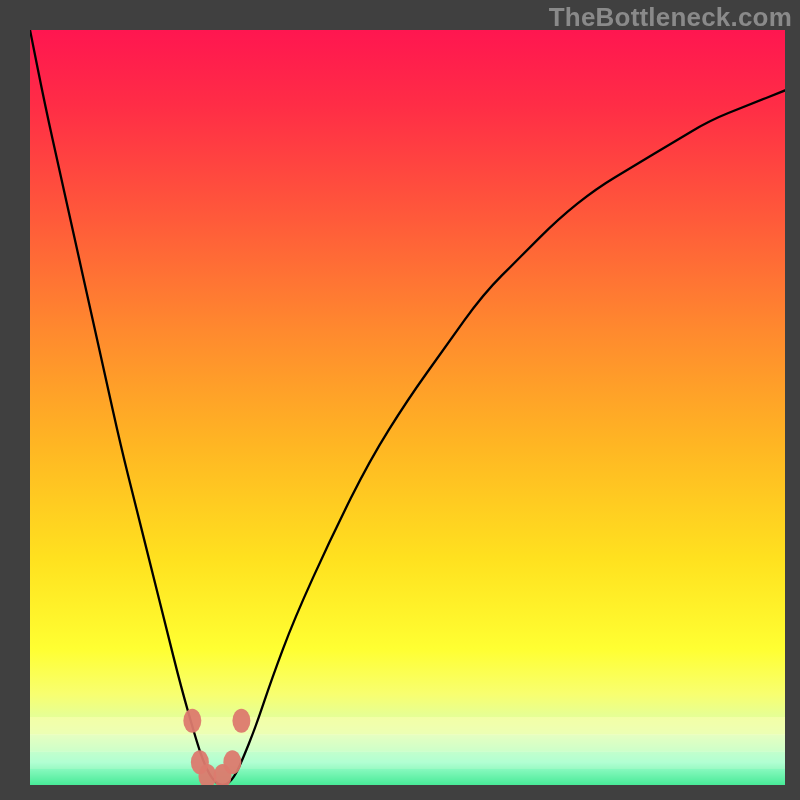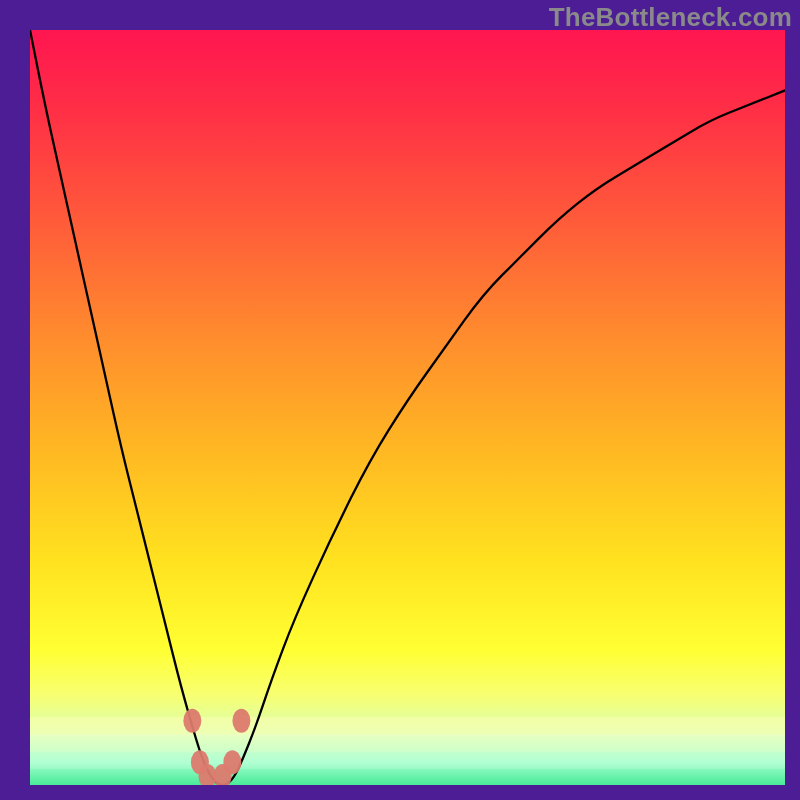--- a/index.html
+++ b/index.html
@@ -9,21 +9,21 @@
     height: 800px;
     background: #000000;
     overflow: hidden;
   }
   .frame {
     position: absolute;
     left: 0;
     top: 0;
     width: 800px;
     height: 800px;
-    background: #4c1d95;
+    background: #404040;
   }
   .watermark {
     position: absolute;
     top: 2px;
     right: 8px;
     font-family: Arial, Helvetica, sans-serif;
     font-size: 26px;
     font-weight: 600;
     color: #8a8a8a;
     letter-spacing: 0.2px;

